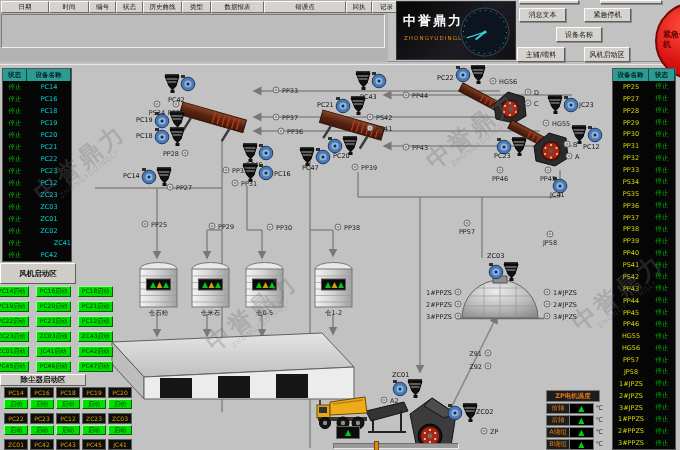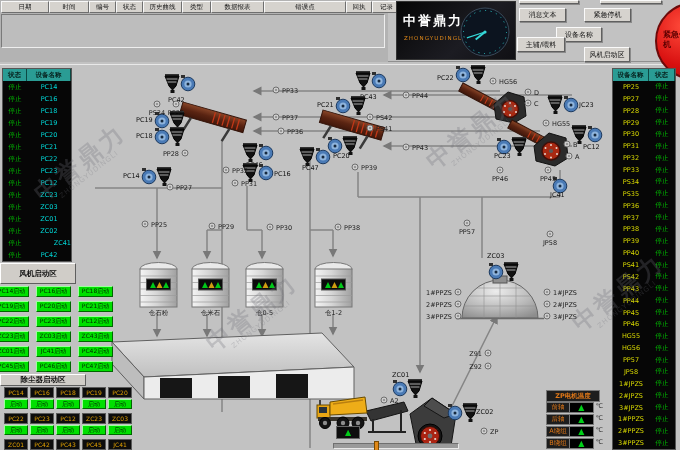--- a/index.html
+++ b/index.html
@@ -49,21 +49,21 @@
   .secHead{background:#d0cdc8;border:1px solid;border-color:#fff #5f5f5f #5f5f5f #fff;
         font-size:7.5px;font-weight:bold;color:#111;display:flex;align-items:center;
         justify-content:center;z-index:2;box-sizing:border-box;white-space:nowrap;overflow:hidden;}
   .gbtn{background:#00e000;border:1px solid;border-color:#9cff9c #006600 #006600 #9cff9c;
         color:#002a00;font-size:6px;display:flex;align-items:center;justify-content:center;
         cursor:pointer;z-index:2;box-sizing:border-box;white-space:nowrap;overflow:hidden;}
   .dcell{background:#0d0d0d;border:1px solid #5a5a5a;color:#e0a000;font-size:6px;
         display:flex;align-items:center;justify-content:center;z-index:2;box-sizing:border-box;}
   
   #temp-panel{left:519px;top:390px;width:84px;height:60px;z-index:2;font-size:6.5px;}
-  .tRow{display:flex;height:12px;align-items:flex-start;padding-left:27px;}
+  .tRow{display:flex;height:12px;align-items:center;padding-left:27px;}
   .tLab{width:27px;background:#1d1d1d;border:1px solid #777;color:#e07818;display:flex;
         align-items:center;justify-content:center;box-sizing:border-box;}
   .tInd{width:27px;background:#000;border:1px solid #777;border-left:none;color:#00d018;
         display:flex;align-items:center;justify-content:center;font-size:8px;box-sizing:border-box;}
   .tUnit{color:#333;margin-left:2px;display:flex;align-items:center;}
   #temp-title{width:54px;background:#1d1d1d;border:1px solid #777;color:#e07818;height:12px;
         display:flex;align-items:center;justify-content:center;box-sizing:border-box;font-weight:bold;}
   
   #mini-ind{left:336px;top:426px;width:24px;height:13px;background:#0d0d0d;border:1px solid #666;
         color:#00cc18;font-size:8px;display:flex;align-items:center;justify-content:center;z-index:2;box-sizing:border-box;}
@@ -108,21 +108,21 @@
     <line x1="26" y1="29" x2="7.9" y2="34.9" stroke="#35d8d8" stroke-width="1.2"></line>
     <circle cx="26" cy="29" r="1.6" fill="#35d8d8"></circle>
   </svg>
 </div>
 
 <div class="btn abs z2" style="left:519px;top:0;width:60px;height:4px"></div>
 <div class="btn abs z2" style="left:600px;top:0;width:62px;height:4px"></div>
 <div class="btn abs z2" style="left:519px;top:8px;width:47px;height:14px">消息文本</div>
 <div class="btn abs z2" style="left:584px;top:8px;width:47px;height:14px">紧急停机</div>
 <div class="btn abs z2" style="left:556px;top:27px;width:46px;height:15px">设备名称</div>
-<div class="btn abs z2" style="left:517px;top:37px;width:48px;height:15px">主辅/喂料</div>
+<div class="btn abs z2" style="left:517px;top:47px;width:48px;height:15px">主辅/喂料</div>
 <div class="btn abs z2" style="left:584px;top:47px;width:46px;height:15px">风机启动区</div>
 <div id="emergency" class="abs">
   <span>紧急停机</span>
 </div>
 
 <div id="divider" class="abs"></div>
 
 <div id="left-table" class="abs dkTable">
   <div class="dkHead">
     <div style="width:24px">状态</div>

